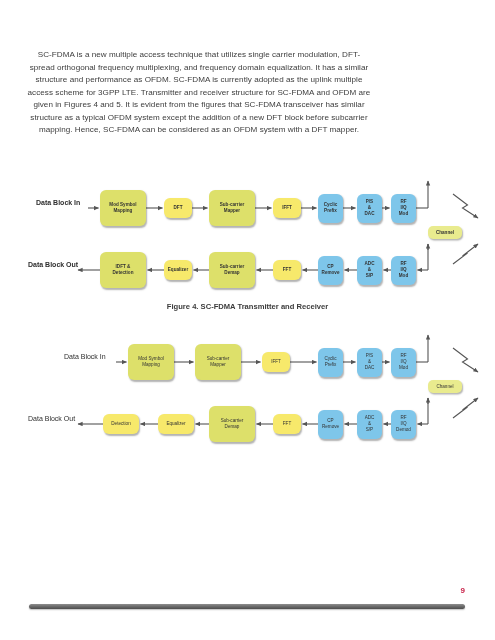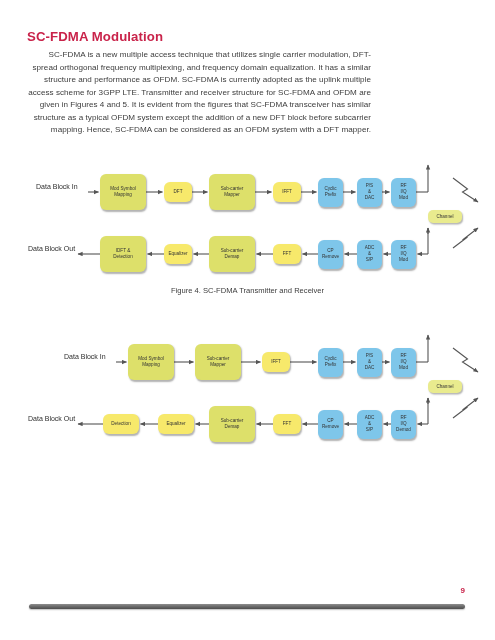--- a/index.html
+++ b/index.html
@@ -31,31 +31,31 @@
     letter-spacing: 0.1px;
   }
   .body-copy {
     position: absolute;
     left: 27px;
     top: 41px;
     width: 344px;
     font-size: 8.1px;
     line-height: 12.55px;
     color: #3c3c3c;
-    text-align: right;
+    text-align: center;
     letter-spacing: 0.005em;
   }
 
   
   .figure {
     position: absolute;
     left: 0;
     width: 495px;
   }
-  #figure-4 { top: 160px; height: 150px; }
+  #figure-4 { top: 176px; height: 150px; font-weight: bold; }
   #figure-5 { top: 330px; height: 152px; }
 
   .diagram {
     position: absolute;
     left: 0;
     top: 0;
     width: 495px;
     height: 125px;
   }
   .fig-caption {
@@ -126,21 +126,20 @@
     font-size: 8px;
     font-weight: bold;
     color: #c9234a;
   }
 </style>
 </head>
 <body>
 
 <div class="page">
 
-  <h1 class="heading">SC-FDMA Modulation</h1>
 
   <p class="body-copy">SC-FDMA is a new multiple access technique that utilizes single carrier modulation, DFT-spread orthogonal frequency multiplexing, and frequency domain equalization. It has a similar structure and performance as OFDM. SC-FDMA is currently adopted as the uplink multiple access scheme for 3GPP LTE. Transmitter and receiver structure for SC-FDMA and OFDM are given in Figures 4 and 5. It is evident from the figures that SC-FDMA transceiver has similar structure as a typical OFDM system except the addition of a new DFT block before subcarrier mapping. Hence, SC-FDMA can be considered as an OFDM system with a DFT mapper.</p>
 
   <div class="figure" id="figure-4">
     <div class="diagram">
       <svg class="wires" id="wires-4" viewBox="0 0 495 125">
           <defs>
             <marker id="ah" markerWidth="5" markerHeight="5" refX="4.2" refY="2" orient="auto" markerUnits="strokeWidth">
               <path d="M0,0 L4.6,2 L0,4 z" fill="#555555"></path>
             </marker>

